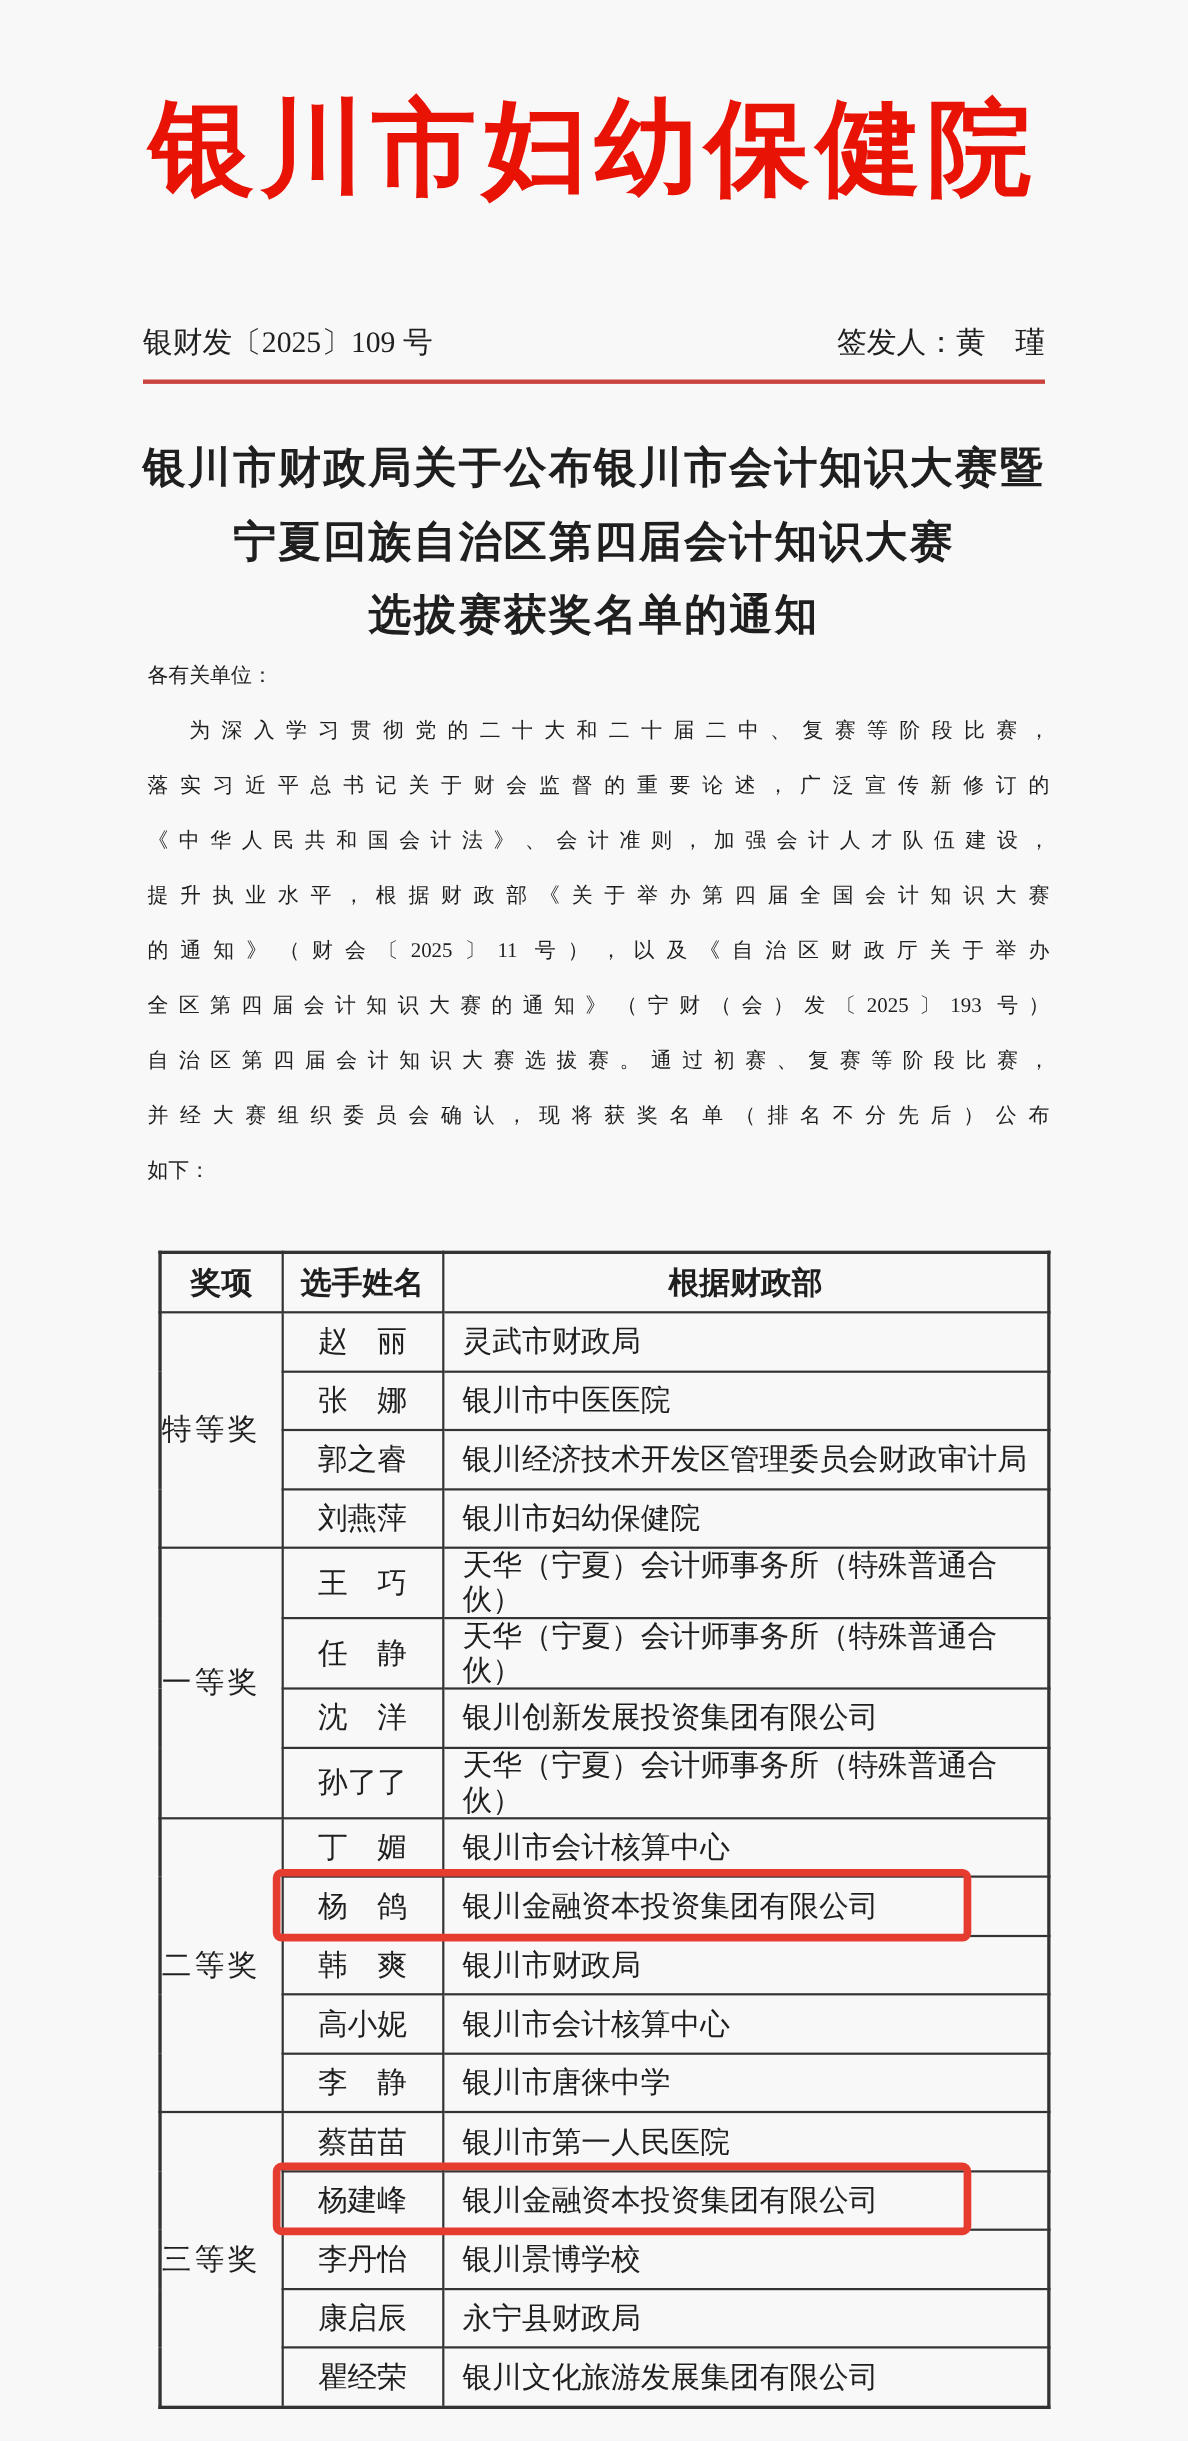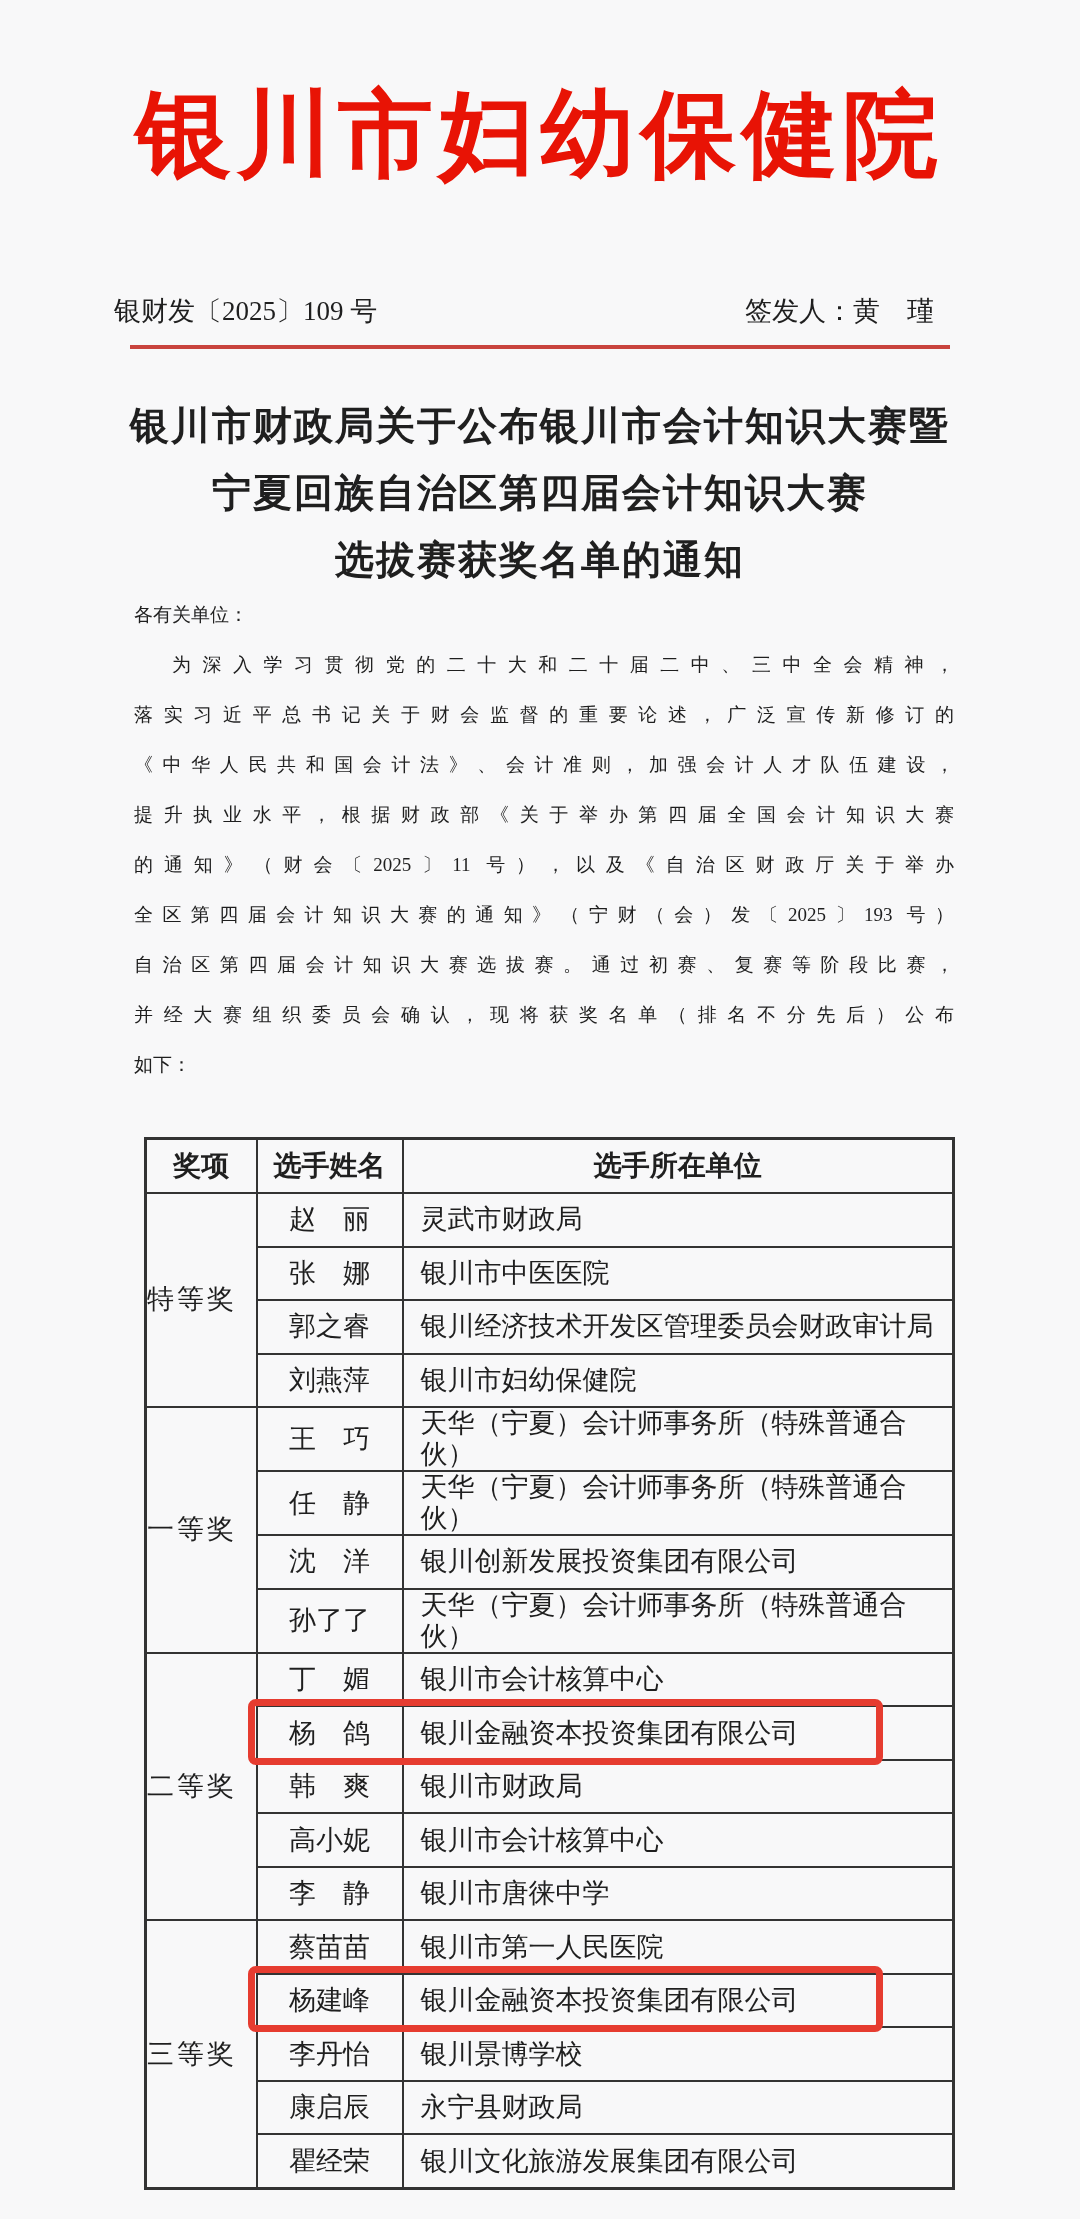--- a/index.html
+++ b/index.html
@@ -24,21 +24,21 @@
   .banner{
     position:absolute;top:88px;left:0;width:100%;
     text-align:center;
     font-size:95px;line-height:1;
     font-weight:bold;
     color:var(--banner-red);
     letter-spacing:6px;
     white-space:nowrap;
   }
   .meta{
-    position:absolute;top:294px;left:114px;width:820px;
+    position:absolute;top:294px;left:130px;width:820px;
     display:flex;justify-content:space-between;align-items:baseline;
     font-size:27px;line-height:34px;
   }
   .redrule{
     position:absolute;top:345px;left:130px;width:820px;height:4px;
     background:var(--rule-red);
   }
   .doc-title{
     position:absolute;top:392px;left:0;width:100%;
     text-align:center;
@@ -101,21 +101,21 @@
 
   <div class="doc-title" id="docTitle">
       <div>银川市财政局关于公布银川市会计知识大赛暨</div>
       <div>宁夏回族自治区第四届会计知识大赛</div>
       <div>选拔赛获奖名单的通知</div>
     </div>
 
   <div class="bodytext">
     <div class="bline">各有关单位：</div>
     <div id="bodyLines">
-        <div class="bline indent just">为深入学习贯彻党的二十大和二十届二中、三中全会精神，</div>
+        <div class="bline indent just">为深入学习贯彻党的二十大和二十届二中、复赛等阶段比赛，</div>
         <div class="bline just">落实习近平总书记关于财会监督的重要论述，广泛宣传新修订的</div>
         <div class="bline just">《中华人民共和国会计法》、会计准则，加强会计人才队伍建设，</div>
         <div class="bline just">提升执业水平，根据财政部《关于举办第四届全国会计知识大赛</div>
         <div class="bline just">的通知》（财会〔2025〕11 号），以及《自治区财政厅关于举办</div>
         <div class="bline just">全区第四届会计知识大赛的通知》（宁财（会）发〔2025〕193 号）</div>
         <div class="bline just">自治区第四届会计知识大赛选拔赛。通过初赛、复赛等阶段比赛，</div>
         <div class="bline just">并经大赛组织委员会确认，现将获奖名单（排名不分先后）公布</div>
         <div class="bline">如下：</div>
       </div>
   </div>
@@ -124,21 +124,21 @@
       <table>
         <colgroup>
           <col style="width: 111px;">
           <col style="width: 146px;">
           <col style="width: 551px;">
         </colgroup>
         <thead>
           <tr>
             <th>奖项</th>
             <th>选手姓名</th>
-            <th>选手所在单位</th>
+            <th>根据财政部</th>
           </tr>
         </thead>
         <tbody>
           <tr>
             <td class="prize" rowspan="4">特等奖</td>
             <td class="name">赵　丽</td>
             <td class="unit">灵武市财政局</td>
           </tr>
           <tr>
             <td class="name">张　娜</td>

